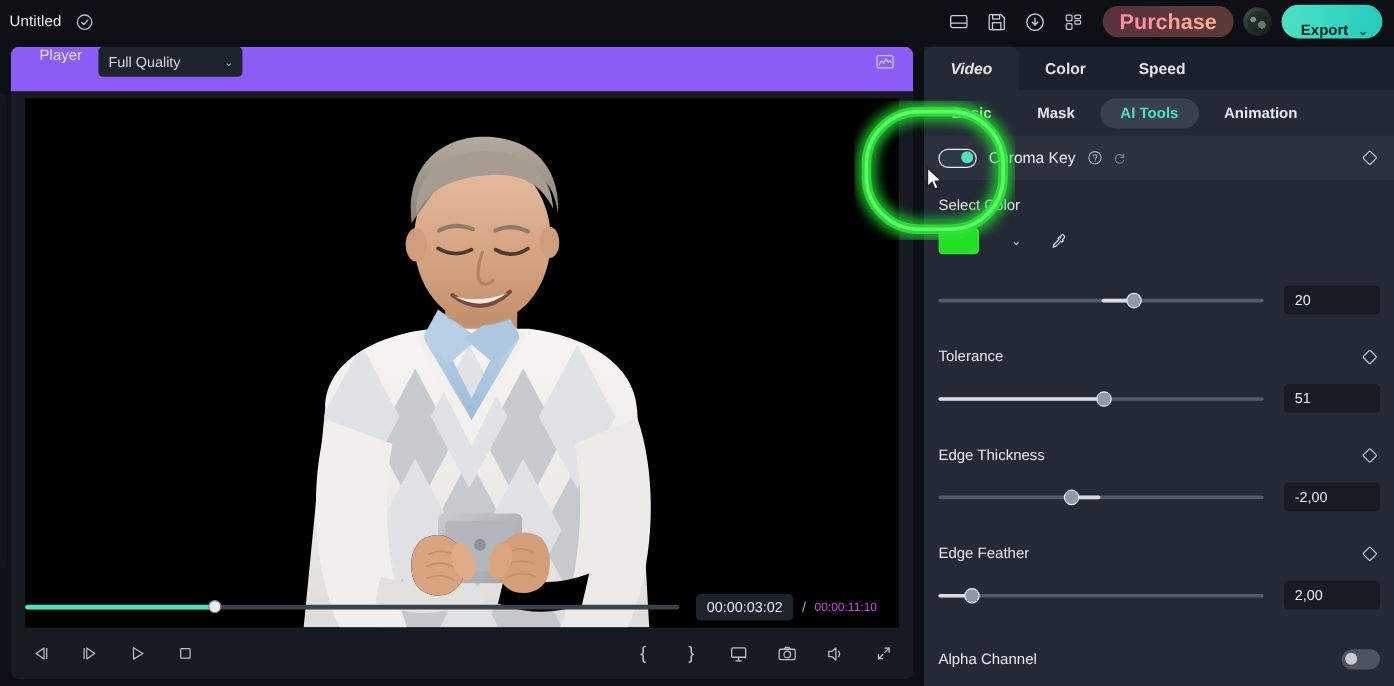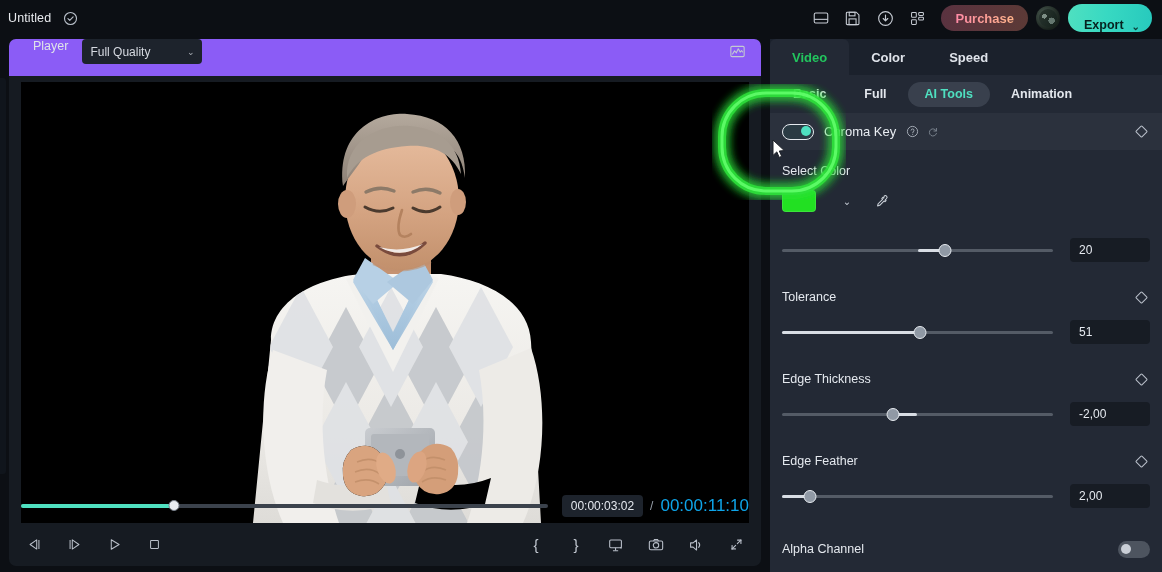--- a/index.html
+++ b/index.html
@@ -31,21 +31,21 @@
     margin-left: auto; display: flex; align-items: center; gap: 0px; padding-right: 10px;
   }
   .tb-icon {
     width: 32px; height: 30px; display: flex; align-items: center; justify-content: center;
     color: #c7ccd4; cursor: pointer; border-radius: 4px;
   }
   .purchase-btn {
     margin-left: 8px; margin-right: 6px;
     height: 26px; padding: 0 14px; border-radius: 13px;
     background: linear-gradient(100deg, #5a3240 0%, #5c3a36 100%);
-    color: #ff7f9b; font-size: 13px; font-weight: bold;
+    color: #ff7f9b; font-size: 18px; font-weight: bold;
     display: flex; align-items: center; cursor: pointer;
     border: none;
   }
   .purchase-btn .ptext {
     background: linear-gradient(90deg,#ff8aa6,#ffb48a);
     -webkit-background-clip: text; background-clip: text;
     -webkit-text-fill-color: transparent; color: #ff8aa6;
   }
   .avatar {
     width: 24px; height: 24px; border-radius: 50%;
@@ -122,37 +122,37 @@
   .seekbar .knob {
     position: absolute; width: 11px; height: 11px; border-radius: 50%;
     background: #e9edf2; border: 1px solid #7b838e; top: -4px;
     transform: translateX(-50%);
   }
   .time-cur {
     margin-left: 14px; background: #1d232c; border-radius: 4px;
     padding: 4px 9px; color: #e4e8ee; font-size: 12px;
   }
   .time-sep { margin: 0 7px; color: #9aa2ad; font-size: 12px; }
-  .time-total { color: #0ea5e9; font-size: 17px; }
+  .time-total { color: #d946ef; font-size: 10px; }
 
   
   .inspector {
     position: absolute; left: 770px; top: 39px; width: 392px; height: 533px;
     background: #232935;
   }
   .tabs-main {
     height: 36px; display: flex; align-items: stretch;
     background: #1b212c;
   }
   .tab-main {
     padding: 0 22px; display: flex; align-items: center; justify-content: center;
     color: #dfe3ea; font-size: 13px; font-weight: bold; cursor: pointer;
     position: relative;
   }
-  .tab-main.active { color: #22c55e; background: #232935; border-radius: 6px 6px 0 0; }
+  .tab-main.active { color: #e5e5e5; background: #232935; border-radius: 6px 6px 0 0; font-style: italic; }
 
   .tabs-sub {
     height: 38px; display: flex; align-items: center; padding: 0 6px; gap: 4px;
     background: #232935;
   }
   .tab-sub {
     height: 25px; padding: 0 17px; border-radius: 13px;
     display: flex; align-items: center; justify-content: center;
     color: #e3e7ed; font-size: 12.5px; font-weight: bold; cursor: pointer;
   }
@@ -522,21 +522,21 @@
     <div class="tab-main">
       <span>Speed</span>
     </div>
   </div>
 
   <div class="tabs-sub">
     <div class="tab-sub">
       <span>Basic</span>
     </div>
     <div class="tab-sub">
-      <span>Full</span>
+      <span>Mask</span>
     </div>
     <div class="tab-sub active">
       <span>AI Tools</span>
     </div>
     <div class="tab-sub">
       <span>Animation</span>
     </div>
   </div>
 
   <div class="chroma-row">

